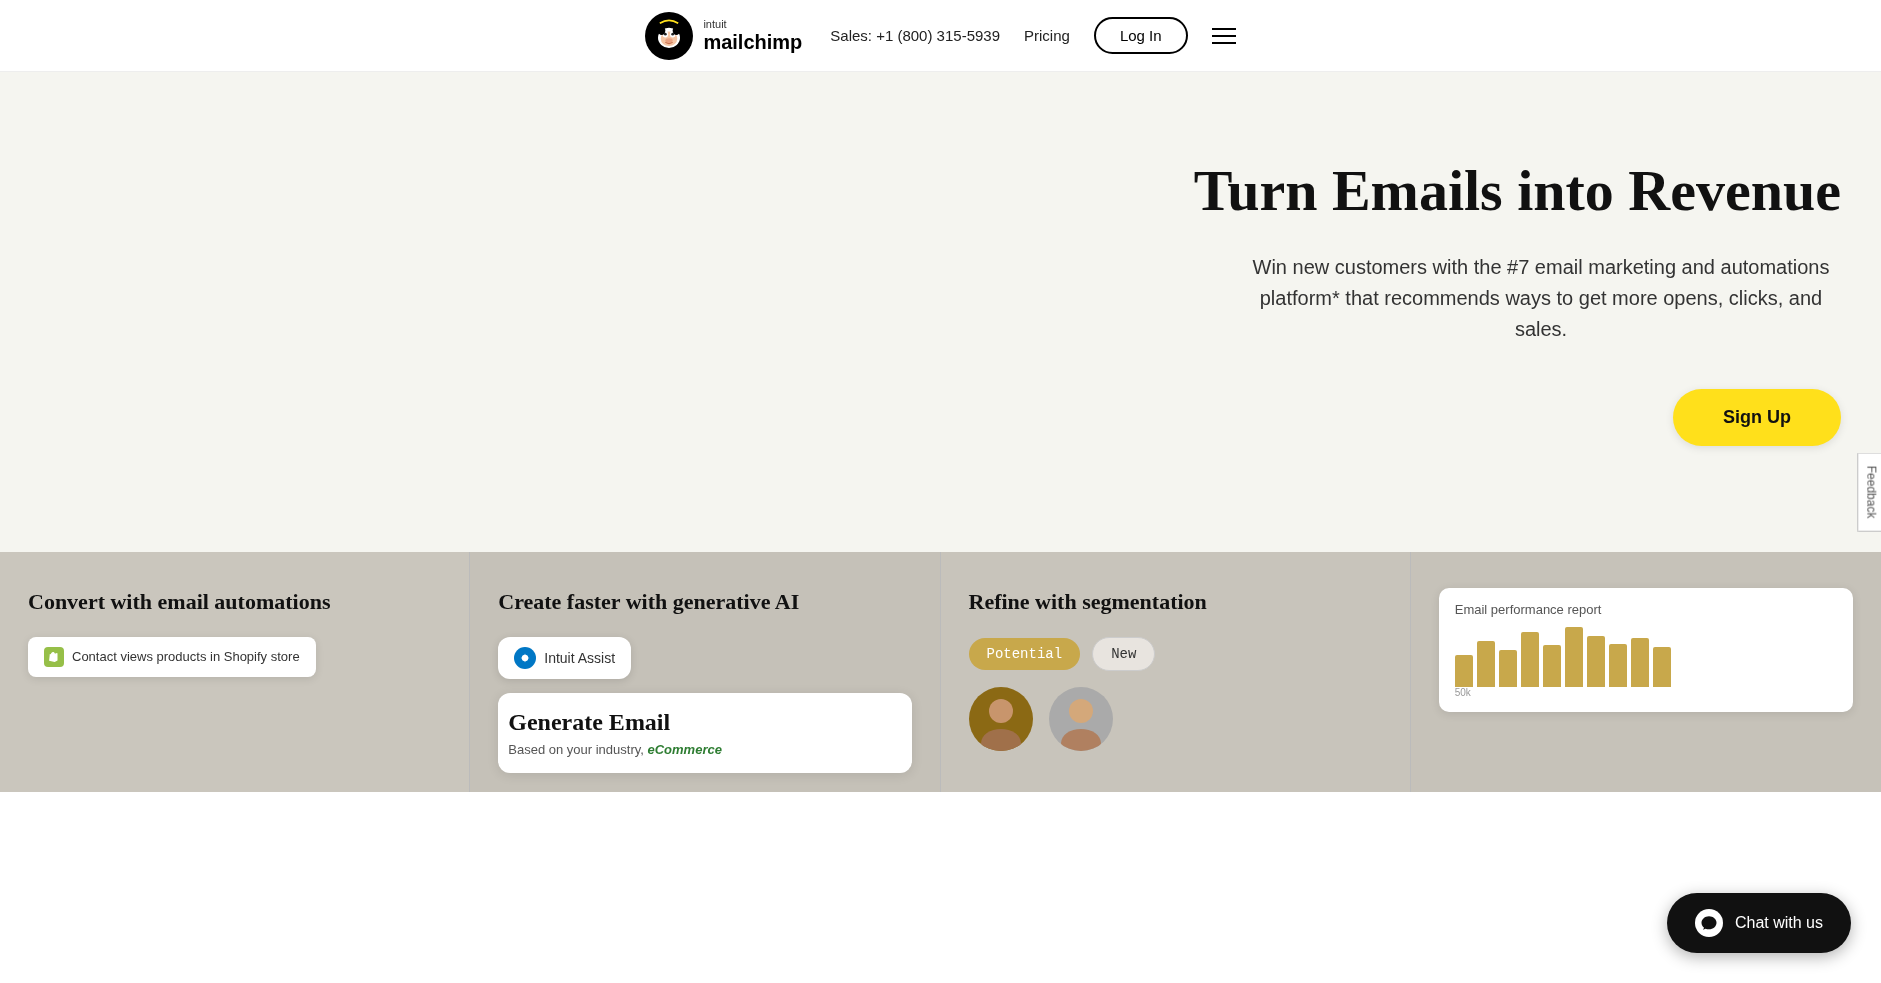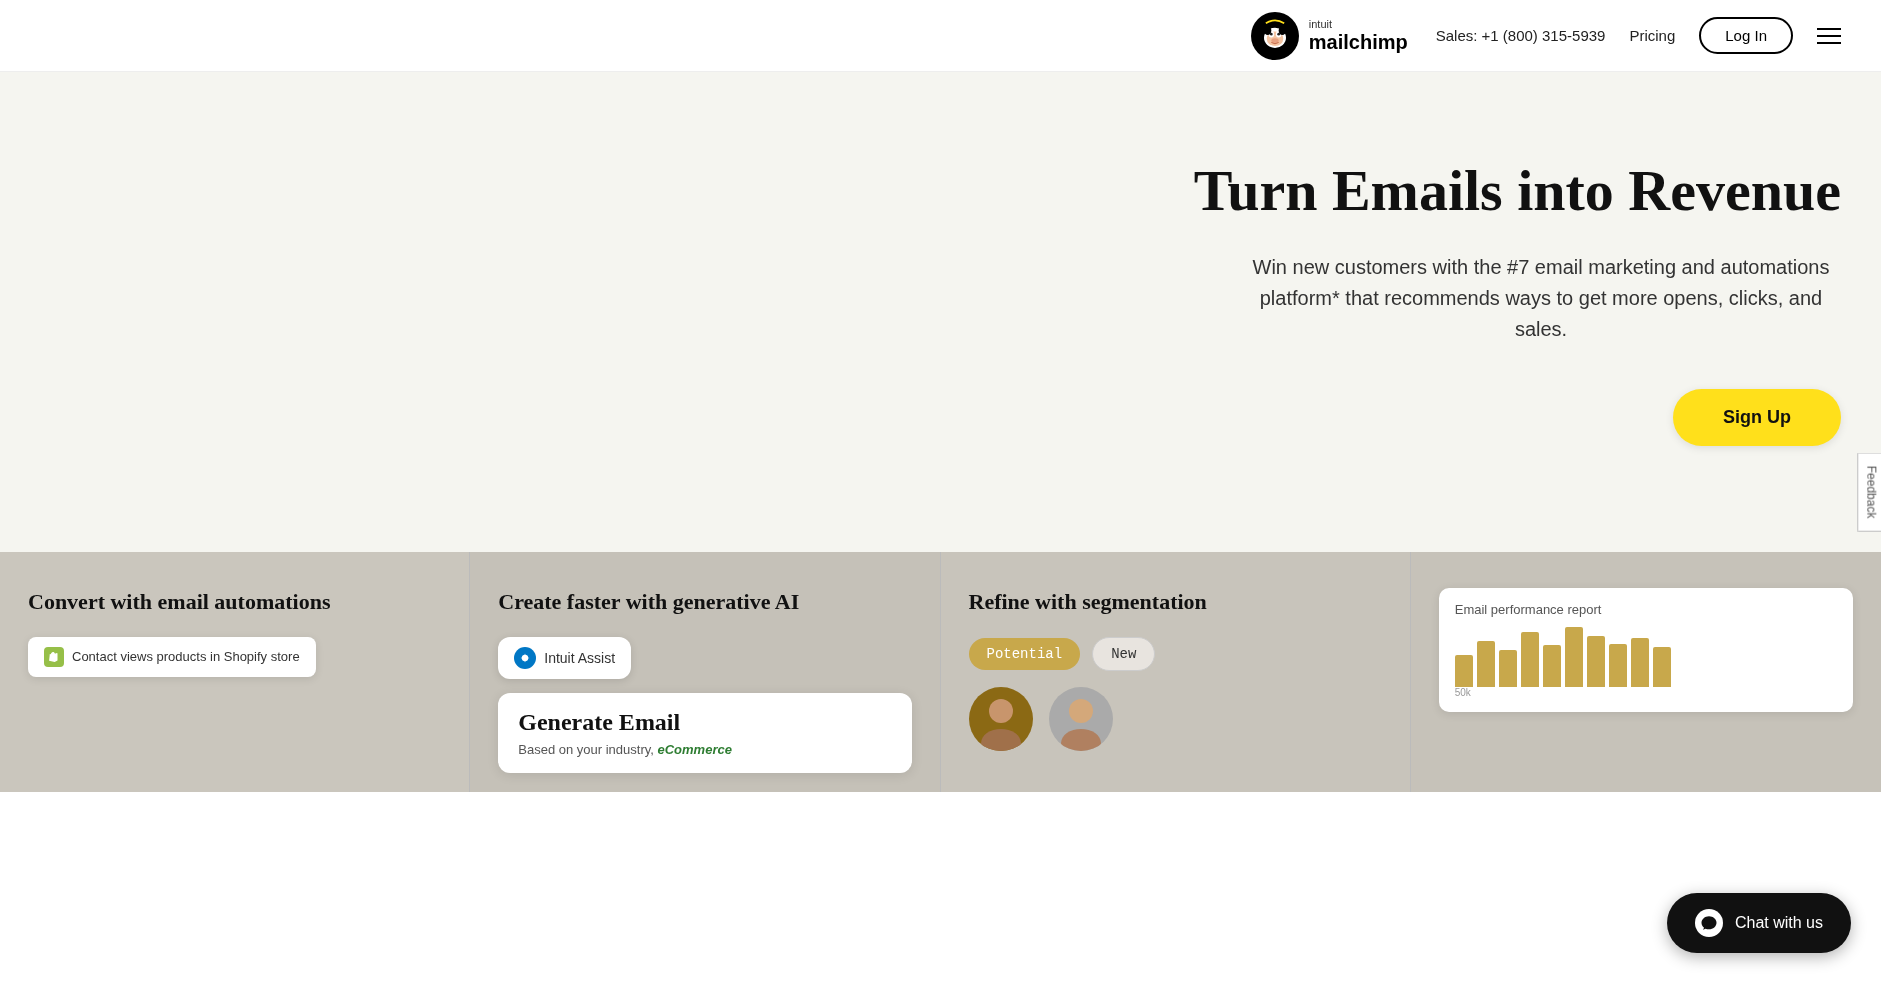--- a/index.html
+++ b/index.html
@@ -2,21 +2,21 @@
 <html><head>
   <meta charset="utf-8">
   <style>
     * { margin: 0; padding: 0; box-sizing: border-box; }
     body { font-family: 'Georgia', serif; background: #fff; overflow-x: hidden; }
 
     
     .navbar {
       display: flex;
       align-items: center;
-      justify-content: flex-end;
+      justify-content: center;
       padding: 0 40px;
       height: 72px;
       background: #fff;
       border-bottom: 1px solid #eee;
       position: relative;
       z-index: 10;
     }
     .navbar-left { display: flex; align-items: center; }
     .logo-container { display: flex; align-items: center; gap: 10px; cursor: pointer; }
     .logo-mascot {
@@ -156,21 +156,21 @@
     }
     .intuit-icon {
       width: 22px; height: 22px;
       background: #0077c5;
       border-radius: 50%;
       display: flex; align-items: center; justify-content: center;
     }
     .generate-email-box {
       background: #fff;
       border-radius: 12px;
-      padding: 16px 20px;
+      padding: 16px 10px;
       box-shadow: 0 2px 12px rgba(0,0,0,0.1);
     }
     .generate-email-title {
       font-size: 24px;
       font-weight: bold;
       font-family: 'Georgia', serif;
       color: #111;
       margin-bottom: 6px;
     }
     .generate-email-sub {

